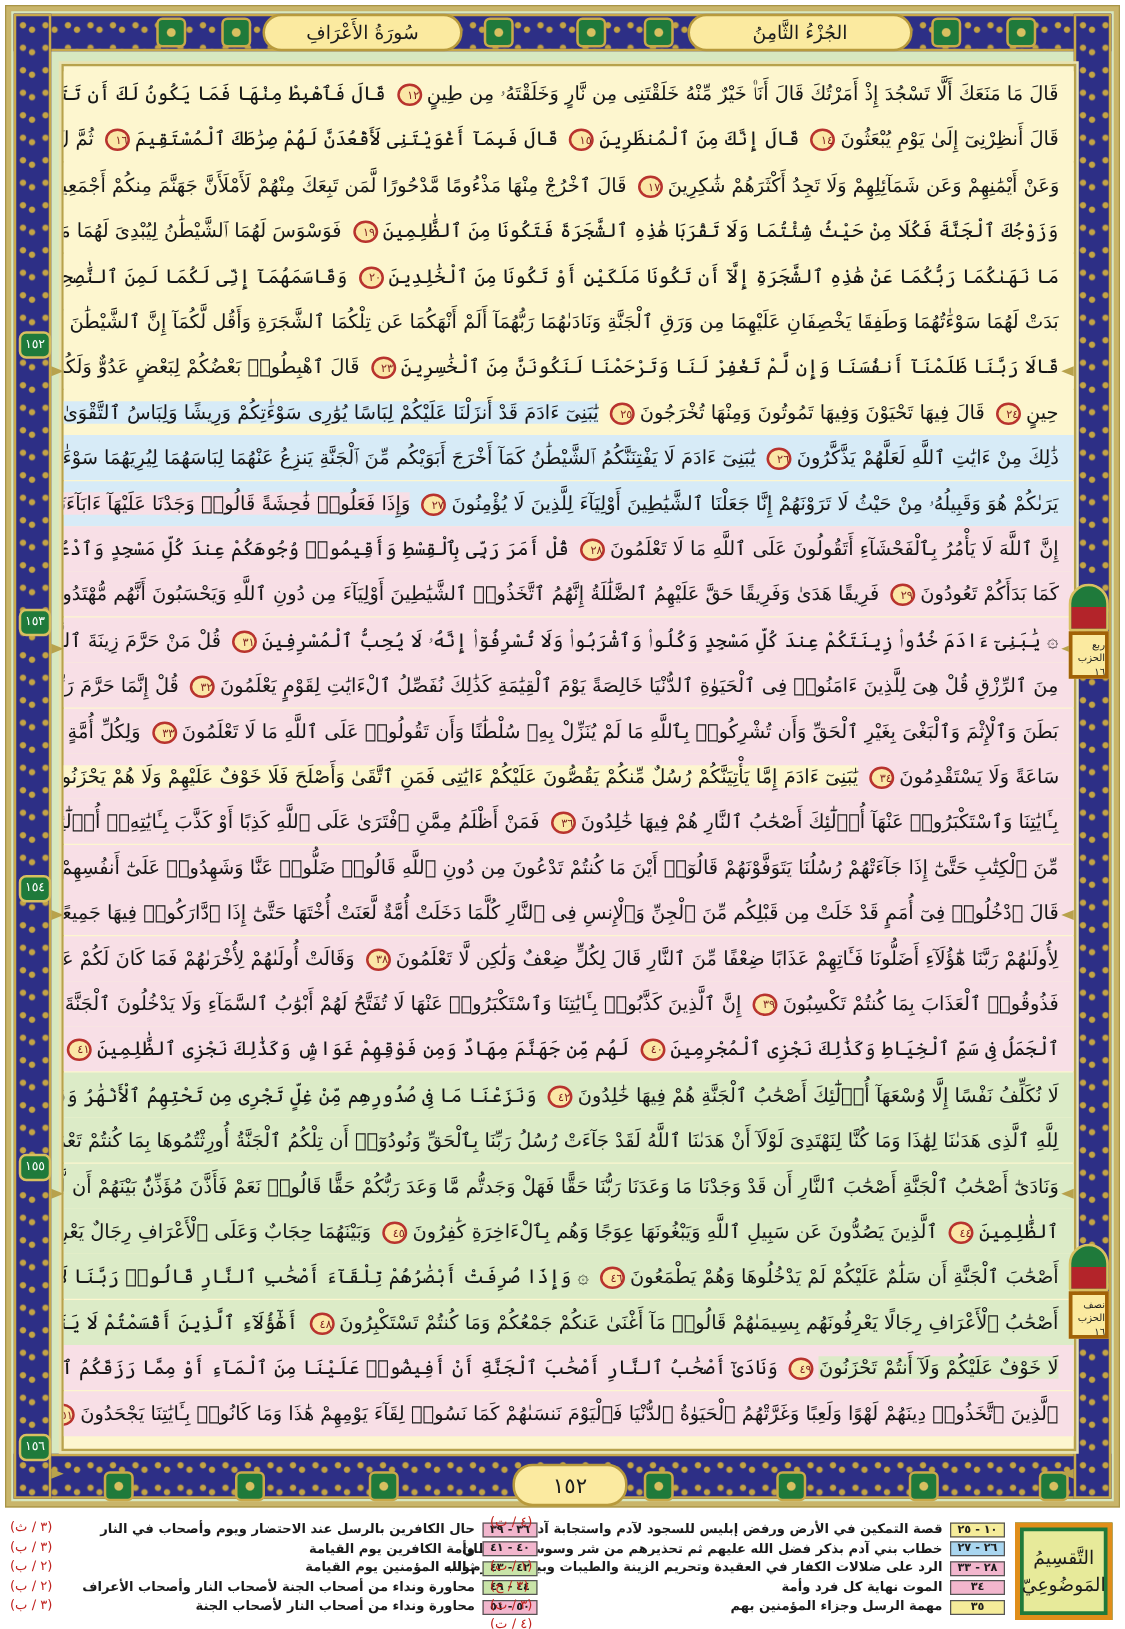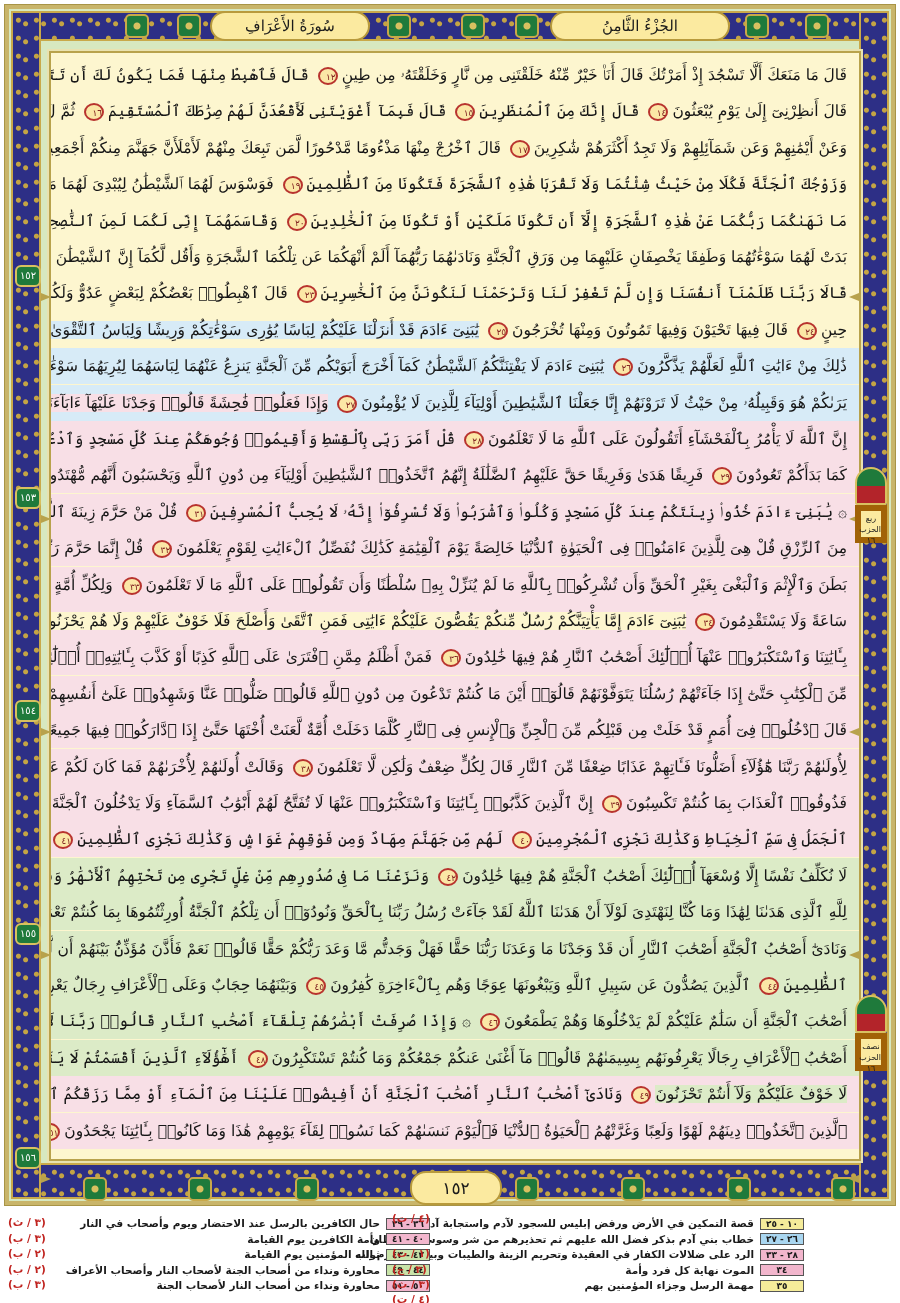--- a/index.html
+++ b/index.html
@@ -92,22 +92,22 @@
   .hizb-marker {
     position: absolute; right: 8px; width: 32px; height: 76px;
   }
   .hizb-dome {
     width: 32px; height: 38px; background: #1f7a3b;
     border: 2px solid #d8c060;
     border-radius: 16px 16px 2px 2px;
     background-image: linear-gradient(to bottom, transparent 50%, #b3242a 50%);
   }
   .hizb-label {
-    width: 32px; height: 38px; background: #fbeaa0; border: 6px solid #a16207;
-    font-size: 8px; color: #1b1b1b; text-align: center; line-height: 11px;
+    width: 32px; height: 38px; background: #fbeaa0; border: 3px solid #a16207;
+    font-size: 8px; color: #1b1b1b; text-align: right; line-height: 11px;
     padding-top: 2px; direction: rtl;
   }
 
   
   .index {
     position: absolute; left: 0; top: 1210px; width: 900px; height: 93px;
     background: #ffffff; direction: rtl;
   }
   .index-logo {
     position: absolute; right: 10px; top: 8px; width: 78px; height: 78px;
@@ -126,21 +126,21 @@
   .index-row { height: 15.5px; line-height: 15.5px; display: flex; align-items: center; white-space: nowrap; }
   .range-box {
     display: inline-block; min-width: 44px; height: 12px; line-height: 10px;
     border: 1px solid #555; font-size: 9px; text-align: center; margin-left: 6px; padding: 0 3px;
   }
   .rb-yellow { background: #f5ec9a; }
   .rb-blue   { background: #a9d6f0; }
   .rb-pink   { background: #f2b6cd; }
   .rb-green  { background: #c9e4a8; }
   .level {
-    position: absolute; color: #c0231f; font-size: 10.5px; font-weight: bold; white-space: nowrap;
+    position: absolute; color: #c0231f; font-size: 10.5px; font-weight: normal; white-space: nowrap;
   }
 </style>
 </head>
 <body>
 
 <div class="page">
   <div class="frame-inner"></div>
   <div class="band top"></div>
   <div class="band bottom"></div>
   <div class="band left"></div>
@@ -230,20 +230,26 @@
         <div class="hizb-label">
           <div>نصف</div>
           <div>الحزب</div>
           <div>١٦</div>
         </div>
       </div>
     </div>
 </div>
 
 <div class="index">
+  <div class="index-logo">
+    <div class="index-logo-inner">
+      <span>التَّقسِيمُ</span>
+      <span>المَوضُوعِيّ</span>
+    </div>
+  </div>
   <div class="index-col right" id="index-right">
       <div class="index-row">
         <span class="range-box rb-yellow">١٠ - ٢٥</span>
         <span>قصة التمكين في الأرض ورفض إبليس للسجود لآدم واستجابة آدم</span>
       </div>
       <div class="index-row">
         <span class="range-box rb-blue">٢٦ - ٢٧</span>
         <span>خطاب بني آدم بذكر فضل الله عليهم ثم تحذيرهم من شر وسوسة الشيطان</span>
       </div>
       <div class="index-row">

